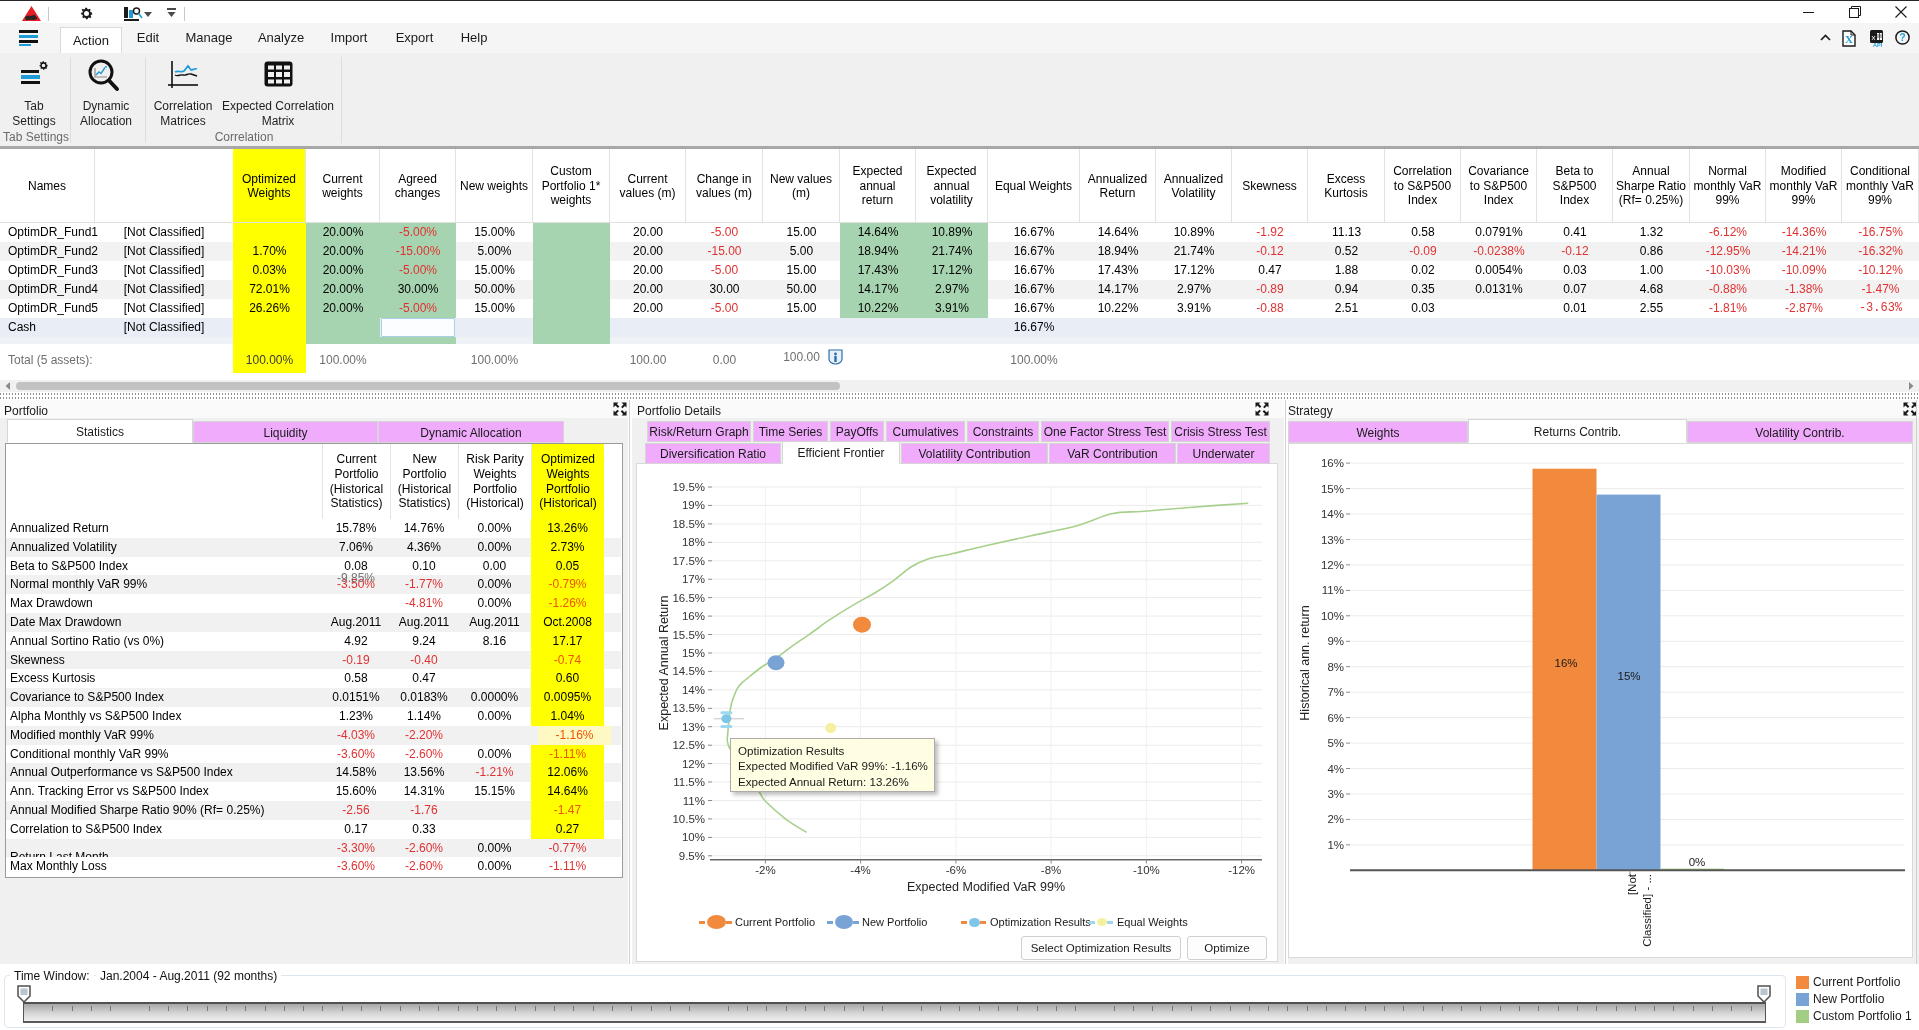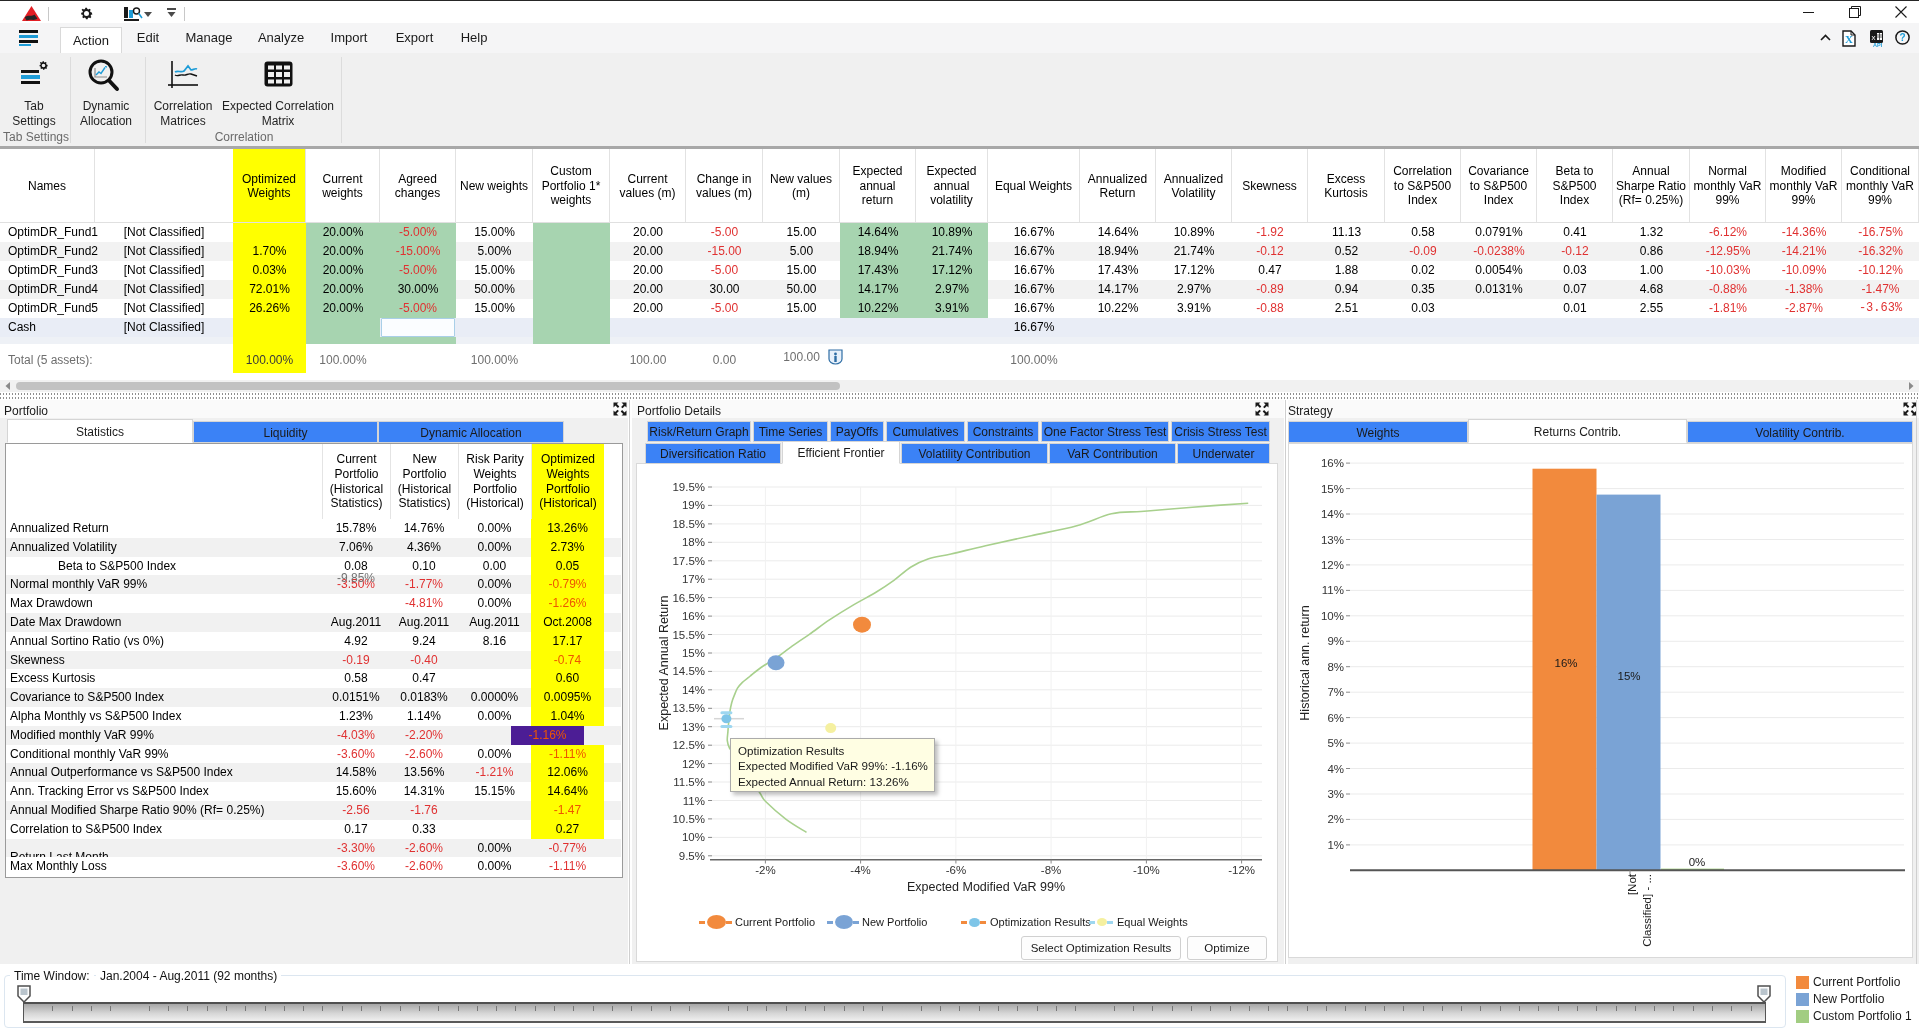--- a/index.html
+++ b/index.html
@@ -19,21 +19,21 @@
 .hc { position:absolute; top:0; height:74px; display:flex; align-items:center; justify-content:center; text-align:center; line-height:14.5px; border-right:1px solid #e2e2e2; background:#fff; }
 .row { position:absolute; left:0; width:1919px; height:19px; }
 .cell { position:absolute; top:0; height:19px; line-height:19px; text-align:center; white-space:nowrap; }
 .lft { text-align:left; padding-left:8px; }
 .red { color:#e03131; }
 #hscroll { position:absolute; left:0; top:380px; width:1919px; height:12px; background:#f1f1f1; }
 #hthumb { position:absolute; left:16px; top:2px; width:824px; height:8px; background:#c2c2c2; border-radius:4px; }
 .dotrow { position:absolute; left:0; width:1919px; height:2px;
   background-image:repeating-linear-gradient(90deg,#8f8f8f 0 1px,transparent 1px 3px); height:1.5px; }
 .panel-title { position:absolute; font-size:12px; color:#1a1a1a; }
-.ptab { position:absolute; font-size:12px; color:#1a1a1a; text-align:center; background:#3b82f6; border:1px solid #d5d5d5; }
+.ptab { position:absolute; font-size:12px; color:#1a1a1a; text-align:center; background:#f0abfc; border:1px solid #d5d5d5; }
 .ptab.sel { background:#fff; border-bottom:1px solid #fff; }
 </style></head><body>
 <div id="app">
 <div id="topedge"></div>
 
 <div id="titlebar">
   <svg class="abs" style="left:22px;top:5px;" width="19" height="15" viewBox="0 0 19 15">
     <path d="M9.5 0 L19 15 L0 15 Z" fill="#e31e24"></path>
     <path d="M2.8 11.5 C5.8 8.2 9.2 11.2 12.4 8.6 L15.4 12.6 C11.6 15.6 8.2 12.2 4.6 14.6 Z" fill="#262626"></path>
   </svg>
@@ -446,21 +446,21 @@
 <div class="abs" style="left:390px;top:519.0px;width:68px;height:18.8px;line-height:18.8px;font-size:12px;text-align:center;color:#000;">14.76%</div>
 <div class="abs" style="left:458px;top:519.0px;width:73px;height:18.8px;line-height:18.8px;font-size:12px;text-align:center;color:#000;">0.00%</div>
 <div class="abs" style="left:531px;top:519.0px;width:73px;height:18.8px;line-height:18.8px;font-size:12px;text-align:center;background:#ffff00;color:#000;">13.26%</div>
 <div class="abs" style="left:6px;top:537.8px;width:615px;height:18.8px;background:#f1f1f1;"></div>
 <div class="abs" style="left:10px;top:537.8px;height:18.8px;line-height:18.8px;font-size:12px;white-space:nowrap;">Annualized Volatility</div>
 <div class="abs" style="left:322px;top:537.8px;width:68px;height:18.8px;line-height:18.8px;font-size:12px;text-align:center;color:#000;">7.06%</div>
 <div class="abs" style="left:390px;top:537.8px;width:68px;height:18.8px;line-height:18.8px;font-size:12px;text-align:center;color:#000;">4.36%</div>
 <div class="abs" style="left:458px;top:537.8px;width:73px;height:18.8px;line-height:18.8px;font-size:12px;text-align:center;color:#000;">0.00%</div>
 <div class="abs" style="left:531px;top:537.8px;width:73px;height:18.8px;line-height:18.8px;font-size:12px;text-align:center;background:#ffff00;color:#000;">2.73%</div>
 <div class="abs" style="left:6px;top:556.6px;width:615px;height:18.8px;background:#ffffff;"></div>
-<div class="abs" style="left:10px;top:556.6px;height:18.8px;line-height:18.8px;font-size:12px;white-space:nowrap;margin-left:48px;">Beta to S&amp;P500 Index</div>
+<div class="abs" style="left:10px;top:556.6px;height:18.8px;line-height:18.8px;font-size:12px;white-space:nowrap;">Beta to S&amp;P500 Index</div>
 <div class="abs" style="left:322px;top:556.6px;width:68px;height:18.8px;line-height:18.8px;font-size:12px;text-align:center;color:#000;">0.08</div>
 <div class="abs" style="left:390px;top:556.6px;width:68px;height:18.8px;line-height:18.8px;font-size:12px;text-align:center;color:#000;">0.10</div>
 <div class="abs" style="left:458px;top:556.6px;width:73px;height:18.8px;line-height:18.8px;font-size:12px;text-align:center;color:#000;">0.00</div>
 <div class="abs" style="left:531px;top:556.6px;width:73px;height:18.8px;line-height:18.8px;font-size:12px;text-align:center;background:#ffff00;color:#000;">0.05</div>
 <div class="abs" style="left:6px;top:575.4px;width:615px;height:18.8px;background:#f1f1f1;"></div>
 <div class="abs" style="left:10px;top:575.4px;height:18.8px;line-height:18.8px;font-size:12px;white-space:nowrap;">Normal monthly VaR 99%</div>
 <div class="abs" style="left:322px;top:575.4px;width:68px;height:18.8px;line-height:18.8px;font-size:12px;text-align:center;color:#e03131;">-3.50%</div>
 <div class="abs" style="left:390px;top:575.4px;width:68px;height:18.8px;line-height:18.8px;font-size:12px;text-align:center;color:#e03131;">-1.77%</div>
 <div class="abs" style="left:458px;top:575.4px;width:73px;height:18.8px;line-height:18.8px;font-size:12px;text-align:center;color:#000;">0.00%</div>
 <div class="abs" style="left:531px;top:575.4px;width:73px;height:18.8px;line-height:18.8px;font-size:12px;text-align:center;background:#ffff00;color:#ee5500;">-0.79%</div>
@@ -501,21 +501,21 @@
 <div class="abs" style="left:6px;top:707.0px;width:615px;height:18.8px;background:#ffffff;"></div>
 <div class="abs" style="left:10px;top:707.0px;height:18.8px;line-height:18.8px;font-size:12px;white-space:nowrap;">Alpha Monthly vs S&amp;P500 Index</div>
 <div class="abs" style="left:322px;top:707.0px;width:68px;height:18.8px;line-height:18.8px;font-size:12px;text-align:center;color:#000;">1.23%</div>
 <div class="abs" style="left:390px;top:707.0px;width:68px;height:18.8px;line-height:18.8px;font-size:12px;text-align:center;color:#000;">1.14%</div>
 <div class="abs" style="left:458px;top:707.0px;width:73px;height:18.8px;line-height:18.8px;font-size:12px;text-align:center;color:#000;">0.00%</div>
 <div class="abs" style="left:531px;top:707.0px;width:73px;height:18.8px;line-height:18.8px;font-size:12px;text-align:center;background:#ffff00;color:#000;">1.04%</div>
 <div class="abs" style="left:6px;top:725.8px;width:615px;height:18.8px;background:#f1f1f1;"></div>
 <div class="abs" style="left:10px;top:725.8px;height:18.8px;line-height:18.8px;font-size:12px;white-space:nowrap;">Modified monthly VaR 99%</div>
 <div class="abs" style="left:322px;top:725.8px;width:68px;height:18.8px;line-height:18.8px;font-size:12px;text-align:center;color:#e03131;">-4.03%</div>
 <div class="abs" style="left:390px;top:725.8px;width:68px;height:18.8px;line-height:18.8px;font-size:12px;text-align:center;color:#e03131;">-2.20%</div>
-<div class="abs" style="left:511px;top:725.8px;width:73px;height:18.8px;line-height:18.8px;font-size:12px;text-align:center;background:#4c1d95;color:#ee5500;">-1.16%</div>
+<div class="abs" style="left:538px;top:725.8px;width:73px;height:18.8px;line-height:18.8px;font-size:12px;text-align:center;background:#fef9c3;color:#ee5500;">-1.16%</div>
 <div class="abs" style="left:6px;top:744.6px;width:615px;height:18.8px;background:#ffffff;"></div>
 <div class="abs" style="left:10px;top:744.6px;height:18.8px;line-height:18.8px;font-size:12px;white-space:nowrap;">Conditional monthly VaR 99%</div>
 <div class="abs" style="left:322px;top:744.6px;width:68px;height:18.8px;line-height:18.8px;font-size:12px;text-align:center;color:#e03131;">-3.60%</div>
 <div class="abs" style="left:390px;top:744.6px;width:68px;height:18.8px;line-height:18.8px;font-size:12px;text-align:center;color:#e03131;">-2.60%</div>
 <div class="abs" style="left:458px;top:744.6px;width:73px;height:18.8px;line-height:18.8px;font-size:12px;text-align:center;color:#000;">0.00%</div>
 <div class="abs" style="left:531px;top:744.6px;width:73px;height:18.8px;line-height:18.8px;font-size:12px;text-align:center;background:#ffff00;color:#ee5500;">-1.11%</div>
 <div class="abs" style="left:6px;top:763.4px;width:615px;height:18.8px;background:#f1f1f1;"></div>
 <div class="abs" style="left:10px;top:763.4px;height:18.8px;line-height:18.8px;font-size:12px;white-space:nowrap;">Annual Outperformance vs S&amp;P500 Index</div>
 <div class="abs" style="left:322px;top:763.4px;width:68px;height:18.8px;line-height:18.8px;font-size:12px;text-align:center;color:#000;">14.58%</div>
 <div class="abs" style="left:390px;top:763.4px;width:68px;height:18.8px;line-height:18.8px;font-size:12px;text-align:center;color:#000;">13.56%</div>

